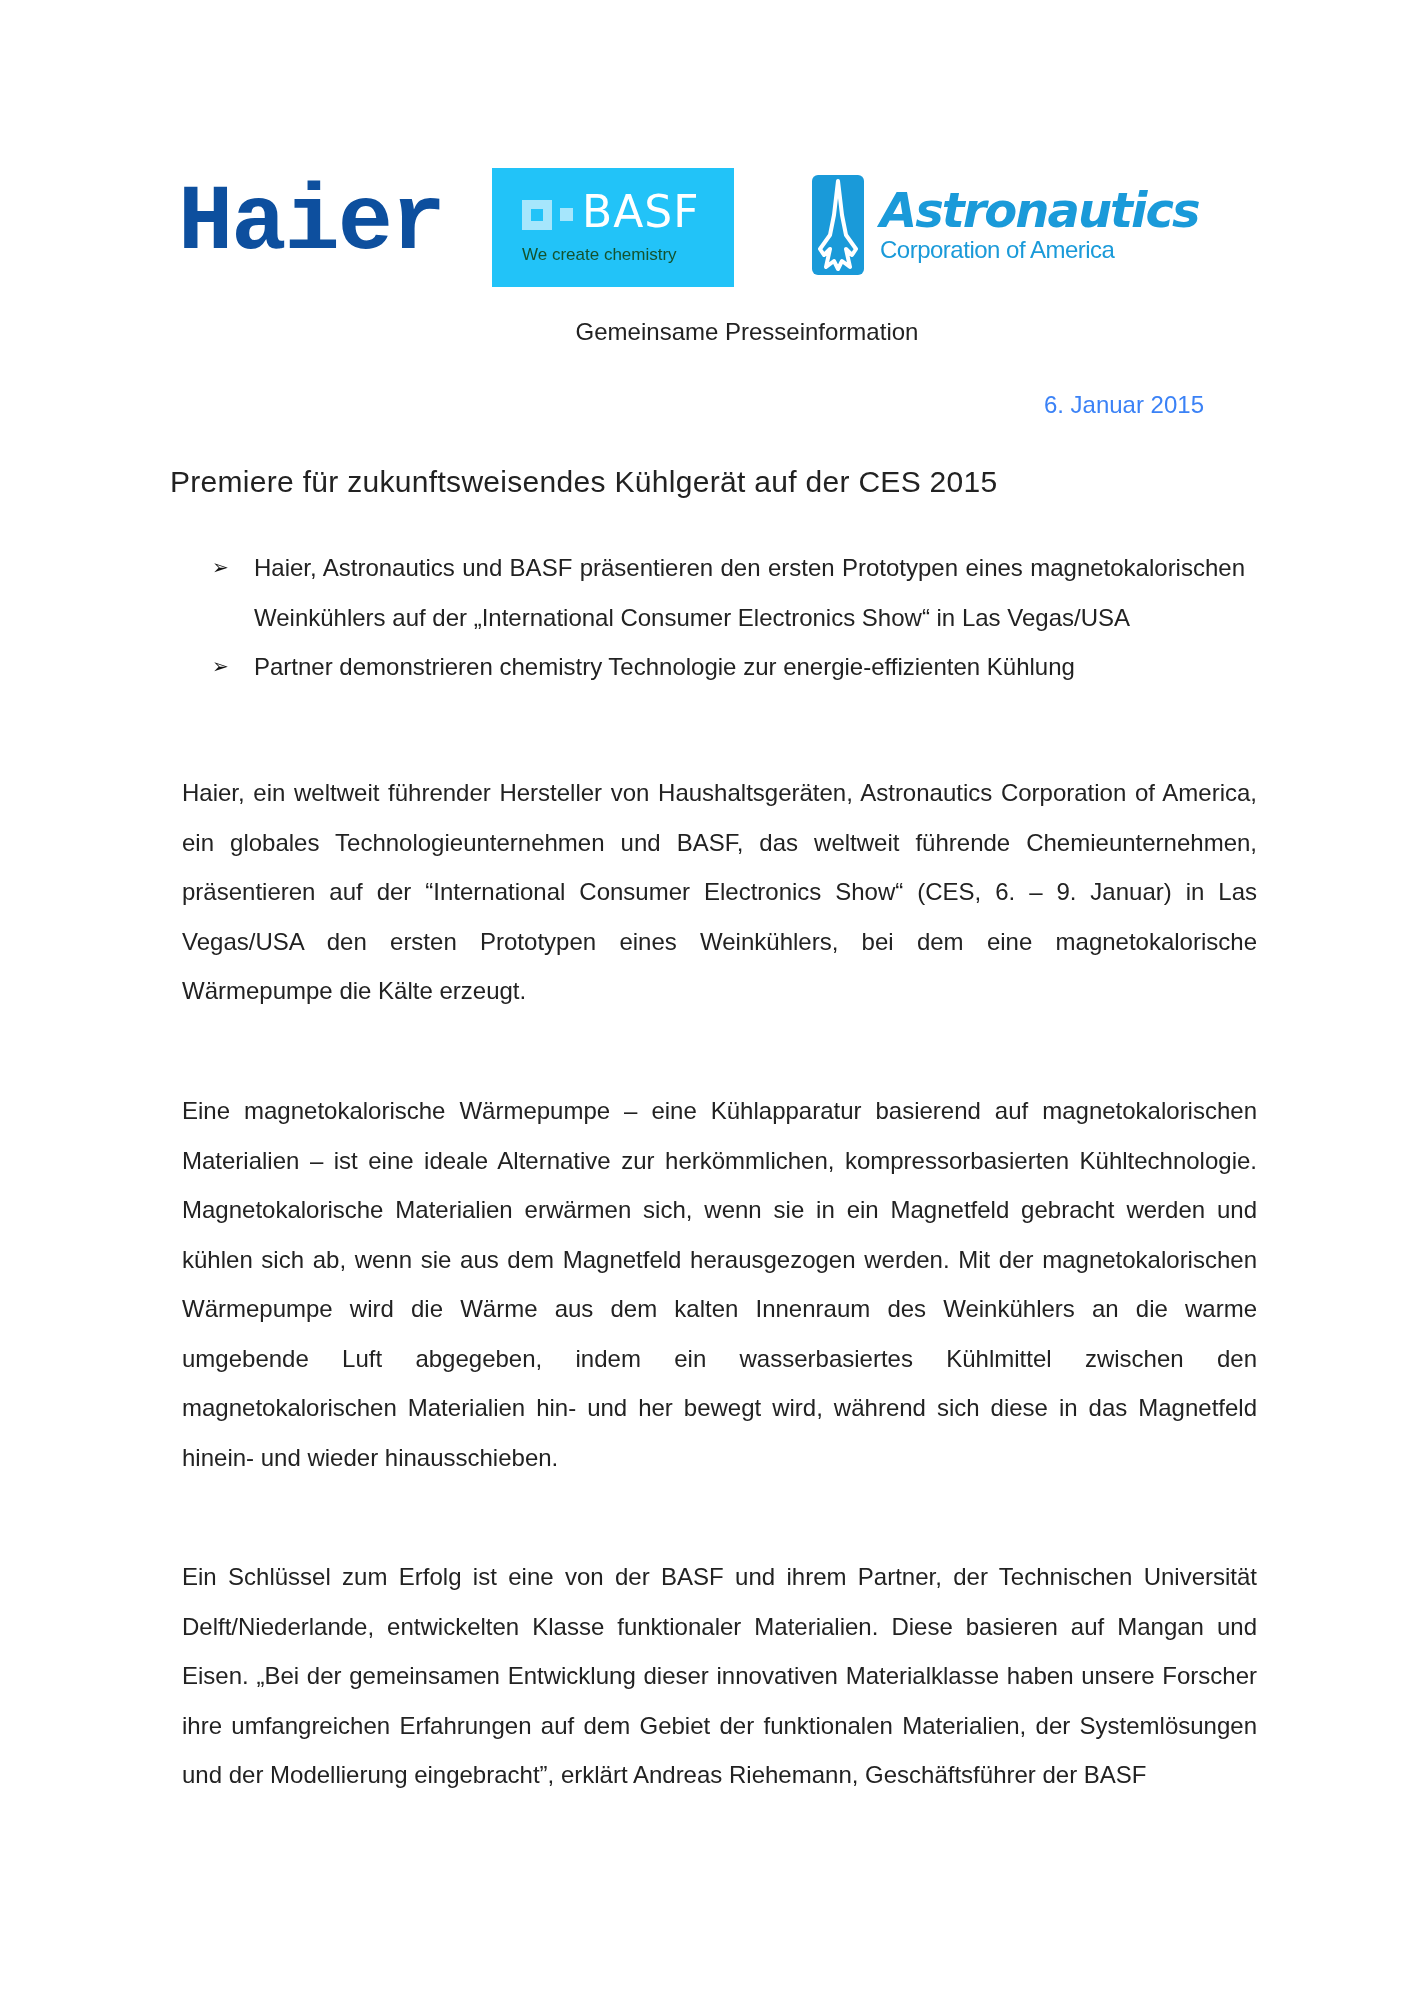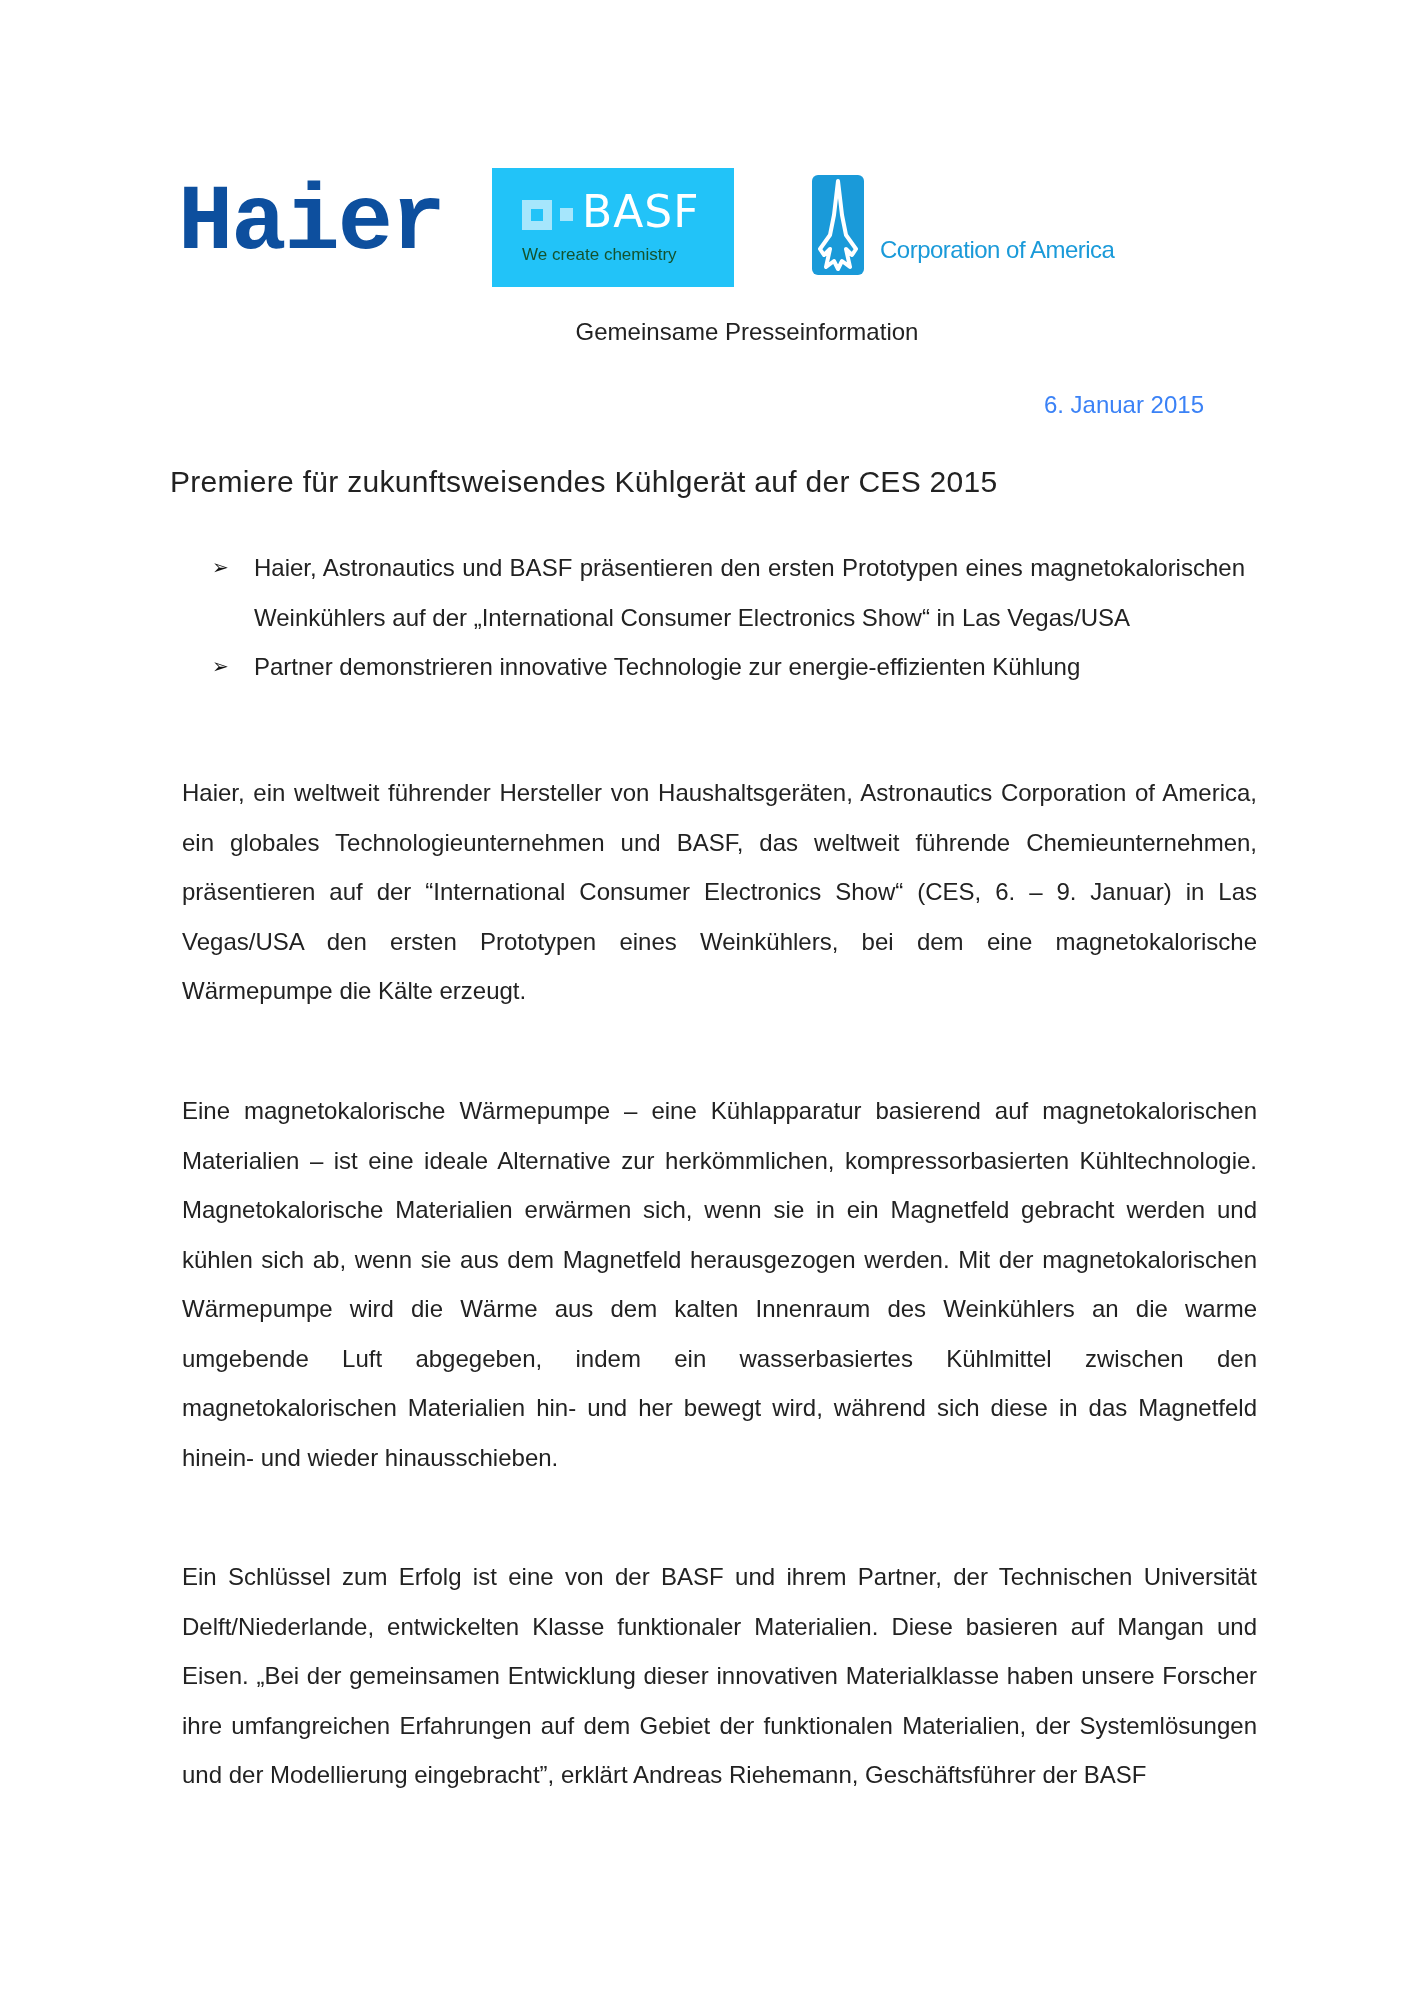--- a/index.html
+++ b/index.html
@@ -44,33 +44,34 @@
   <div class="basf-word">BASF</div>
   <div class="basf-tag">We create chemistry</div>
 </div>
 
 <div class="logo-astro">
   <div class="astro-icon">
     <svg width="52" height="100" viewBox="0 0 52 100">
       <path d="M26 6 L30 40 L34 60 L44 74 L40 80 L34 74 L38 92 L30 86 L26 94 L22 86 L14 92 L18 74 L12 80 L8 74 L18 60 L22 40 Z" fill="none" stroke="#ffffff" stroke-width="4" stroke-linejoin="round"></path>
     </svg>
   </div>
+  <div class="astro-word">Astronautics</div>
   <div class="astro-sub">Corporation of America</div>
 </div>
 
 <div class="presse">Gemeinsame Presseinformation</div>
 <div class="date">6. Januar 2015</div>
 <div class="title">Premiere für zukunftsweisendes Kühlgerät auf der CES 2015</div>
 
 <ul class="bullets">
   <li>
     <span class="arrow">➢</span>
     <span>Haier, Astronautics und BASF präsentieren den ersten Prototypen eines magnetokalorischen Weinkühlers auf der „International Consumer Electronics Show“ in Las Vegas/USA</span>
   </li>
   <li>
     <span class="arrow">➢</span>
-    <span>Partner demonstrieren innovative Technologie zur energie-effizienten Kühlung</span>
+    <span>Partner demonstrieren chemistry Technologie zur energie-effizienten Kühlung</span>
   </li>
 </ul>
 
 <p class="para p1">Haier, ein weltweit führender Hersteller von Haushaltsgeräten, Astronautics Corporation of America, ein globales Technologieunternehmen und BASF, das weltweit führende Chemieunternehmen, präsentieren auf der “International Consumer Electronics Show“ (CES, 6. – 9. Januar) in Las Vegas/USA den ersten Prototypen eines Weinkühlers, bei dem eine magnetokalorische Wärmepumpe die Kälte erzeugt.</p>
 <p class="para p2">Eine magnetokalorische Wärmepumpe – eine Kühlapparatur basierend auf magnetokalorischen Materialien – ist eine ideale Alternative zur herkömmlichen, kompressorbasierten Kühltechnologie. Magnetokalorische Materialien erwärmen sich, wenn sie in ein Magnetfeld gebracht werden und kühlen sich ab, wenn sie aus dem Magnetfeld herausgezogen werden. Mit der magnetokalorischen Wärmepumpe wird die Wärme aus dem kalten Innenraum des Weinkühlers an die warme umgebende Luft abgegeben, indem ein wasserbasiertes Kühlmittel zwischen den magnetokalorischen Materialien hin- und her bewegt wird, während sich diese in das Magnetfeld hinein- und wieder hinausschieben.</p>
 <p class="para p3">Ein Schlüssel zum Erfolg ist eine von der BASF und ihrem Partner, der Technischen Universität Delft/Niederlande, entwickelten Klasse funktionaler Materialien. Diese basieren auf Mangan und Eisen. „Bei der gemeinsamen Entwicklung dieser innovativen Materialklasse haben unsere Forscher ihre umfangreichen Erfahrungen auf dem Gebiet der funktionalen Materialien, der Systemlösungen und der Modellierung eingebracht”, erklärt Andreas Riehemann, Geschäftsführer der BASF</p>
 
 </body></html>

